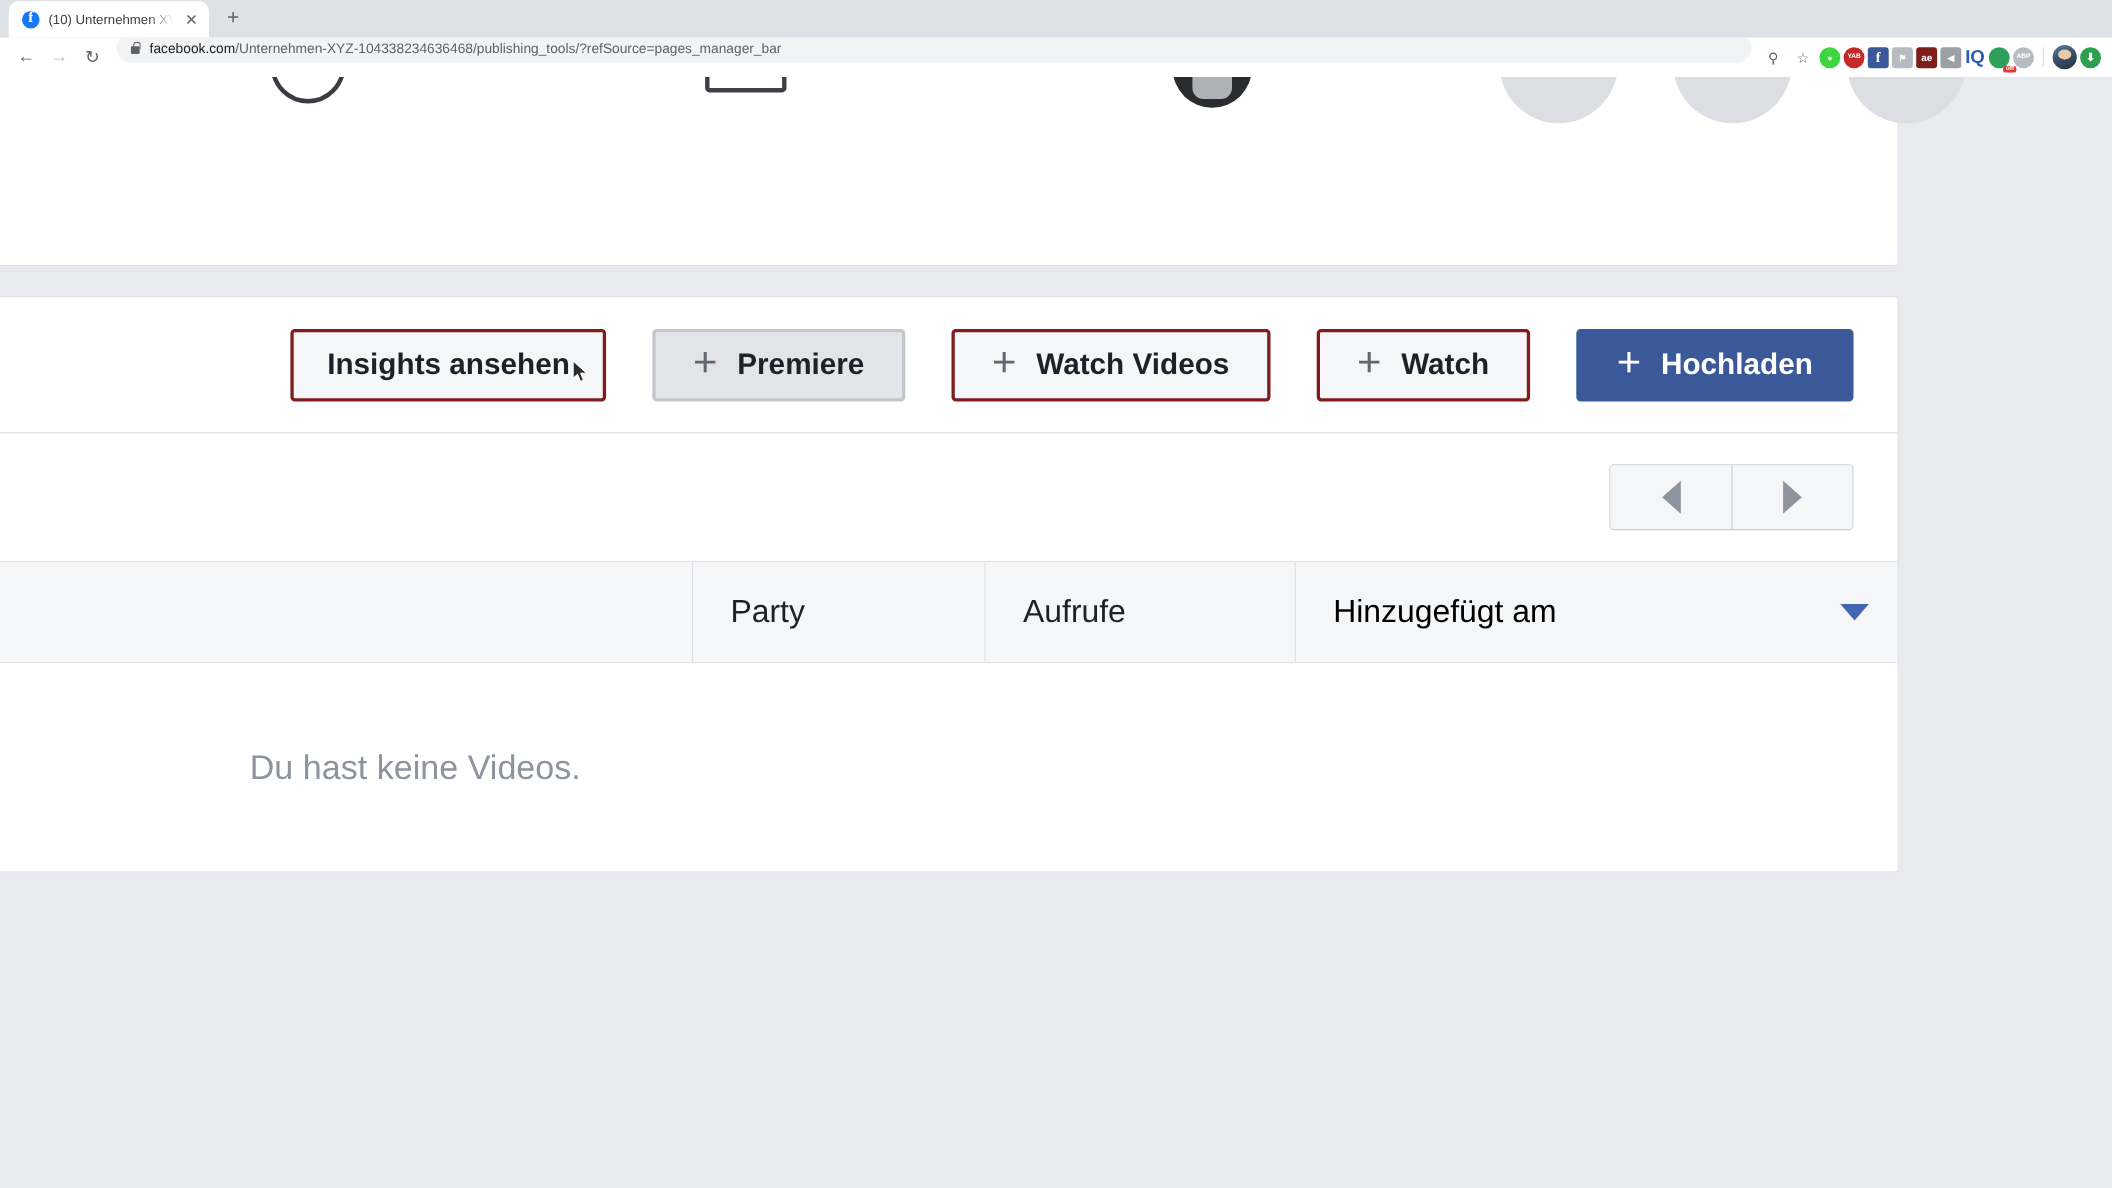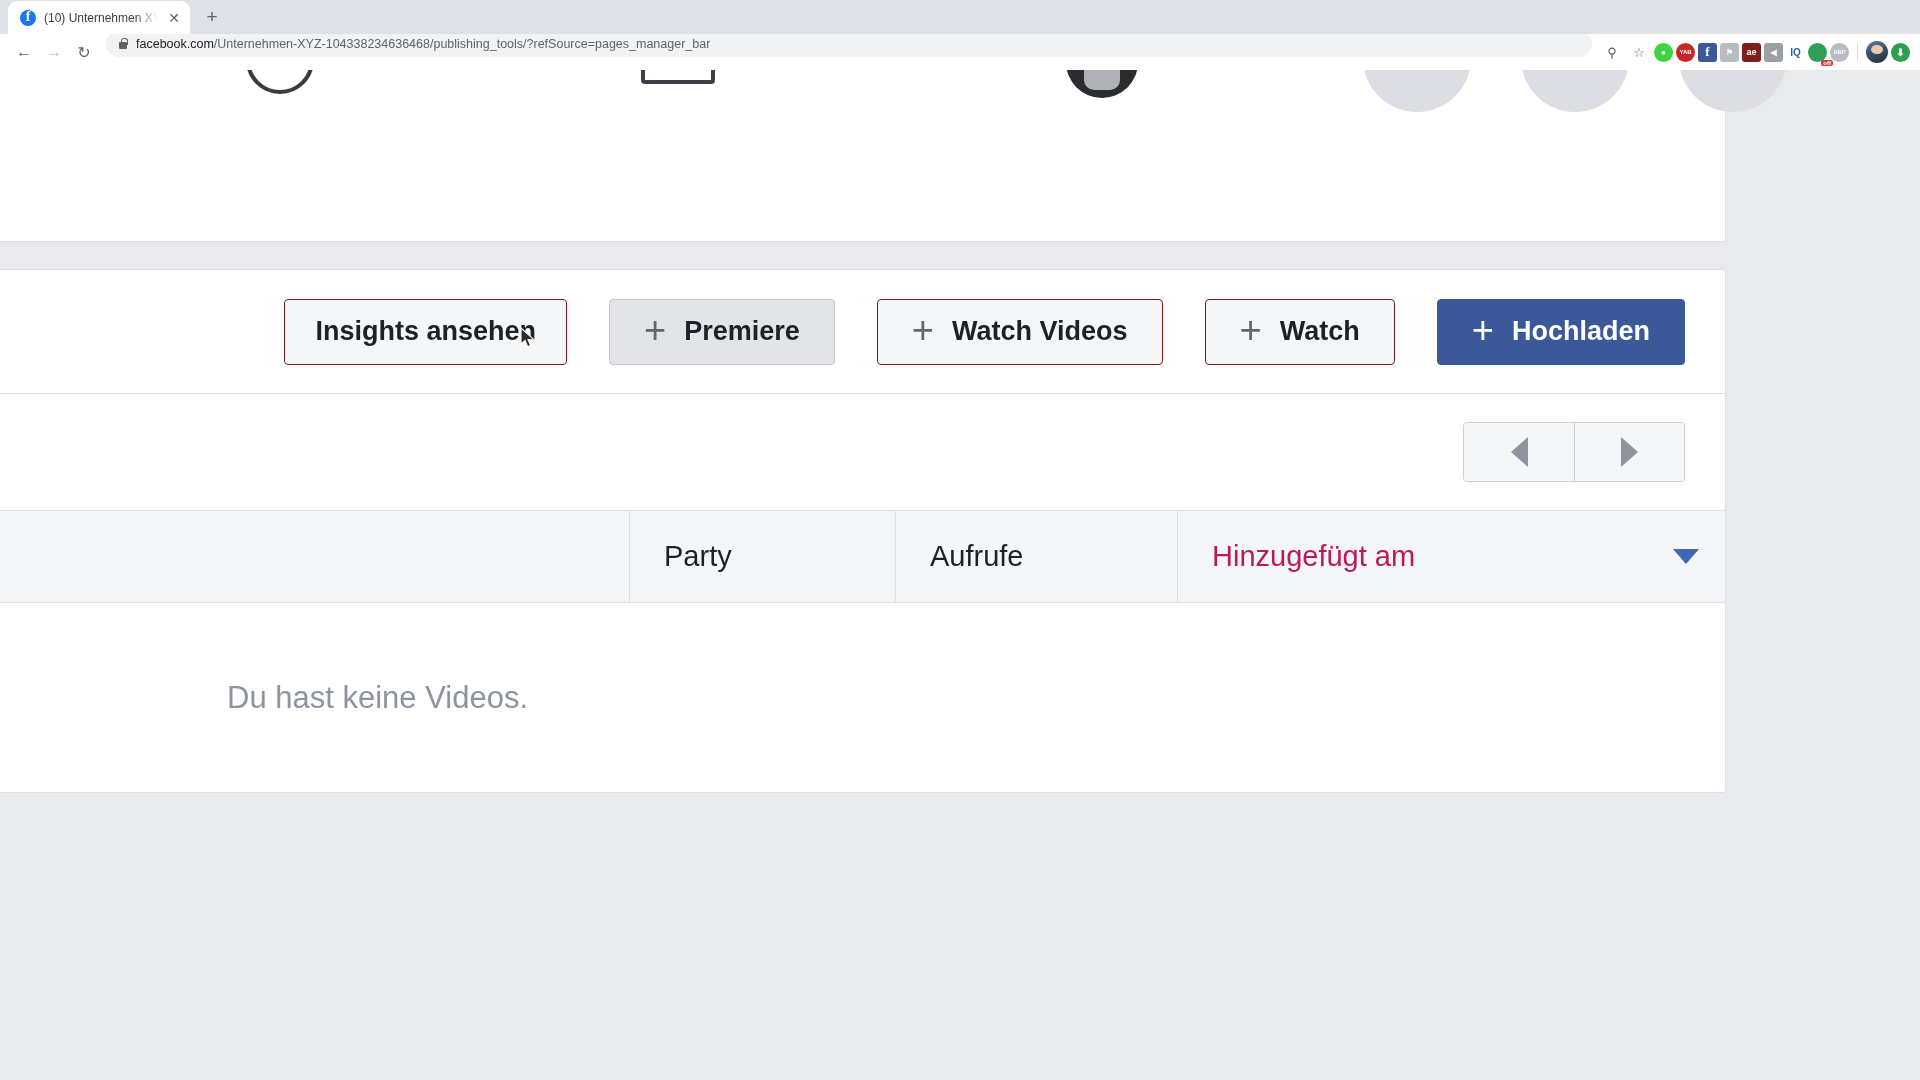--- a/index.html
+++ b/index.html
@@ -233,21 +233,21 @@
     height: 124px;
     display: flex;
     align-items: center;
     justify-content: flex-end;
     padding: 0 40px 0 0;
     gap: 42px;
     border-bottom: 1px solid #dddfe2;
   }
   .btn {
     height: 66px;
-    border: 1px solid #7f1d1d;
+    border: 3px solid #7f1d1d;
     border-radius: 4px;
     background: #f5f6f7;
     display: flex;
     align-items: center;
     justify-content: center;
     gap: 18px;
     padding: 0 34px;
     color: #1d2129;
     font-size: 27px;
     font-weight: bold;
@@ -338,21 +338,21 @@
     color: #1d2129;
     padding: 0 34px;
     border-left: 1px solid #dddfe2;
   }
   .th:first-child { border-left: none; }
   .th.col-title { flex: 0 0 698px; }
   .th.col-status { flex: 0 0 266px; }
   .th.col-views { flex: 0 0 282px; }
   .th.col-added {
     flex: 1 1 auto;
-    color: #be185d;
+    color: #000000;
     justify-content: space-between;
     padding-right: 26px;
   }
   .caret-blue {
     width: 0; height: 0;
     border-left: 13px solid transparent;
     border-right: 13px solid transparent;
     border-top: 15px solid #4267b2;
   }
 
@@ -402,21 +402,21 @@
 
     <div class="tb-right">
       <div class="tb-icon">⚲</div>
       <div class="tb-icon">☆</div>
       <div class="ext round" style="background:#3fd53f">●</div>
       <div class="ext round" style="background:#c62828;font-size:6px">YAB</div>
       <div class="ext sq" style="background:#3b5998;font-family:'Liberation Serif',serif;font-size:13px">f</div>
       <div class="ext sq" style="background:#b8bcc2">⚑</div>
       <div class="ext sq" style="background:#7f1d1d;font-size:9px">ae</div>
       <div class="ext sq" style="background:#9aa0a6;font-size:8px">◀</div>
-      <div class="ext" style="color:#2a5db0;font-size:10px">IQ</div>
+      <div class="ext" style="color:#2a5db0;font-size:17px">IQ</div>
       <div class="ext round" style="background:#2fa05a">
         <span style="position:absolute;bottom:-4px;right:-6px;background:#e03a3a;color:#fff;font-size:6px;padding:0 2px;border-radius:2px">off</span>
       </div>
       <div class="ext round" style="background:#b8bcc2;font-size:6px">ABP</div>
       <div class="tb-sep"></div>
       <div class="avatar-ext"></div>
       <div class="ext round" style="background:#2e9e4f;font-size:10px">⬇</div>
     </div>
   </div>
 </div>

